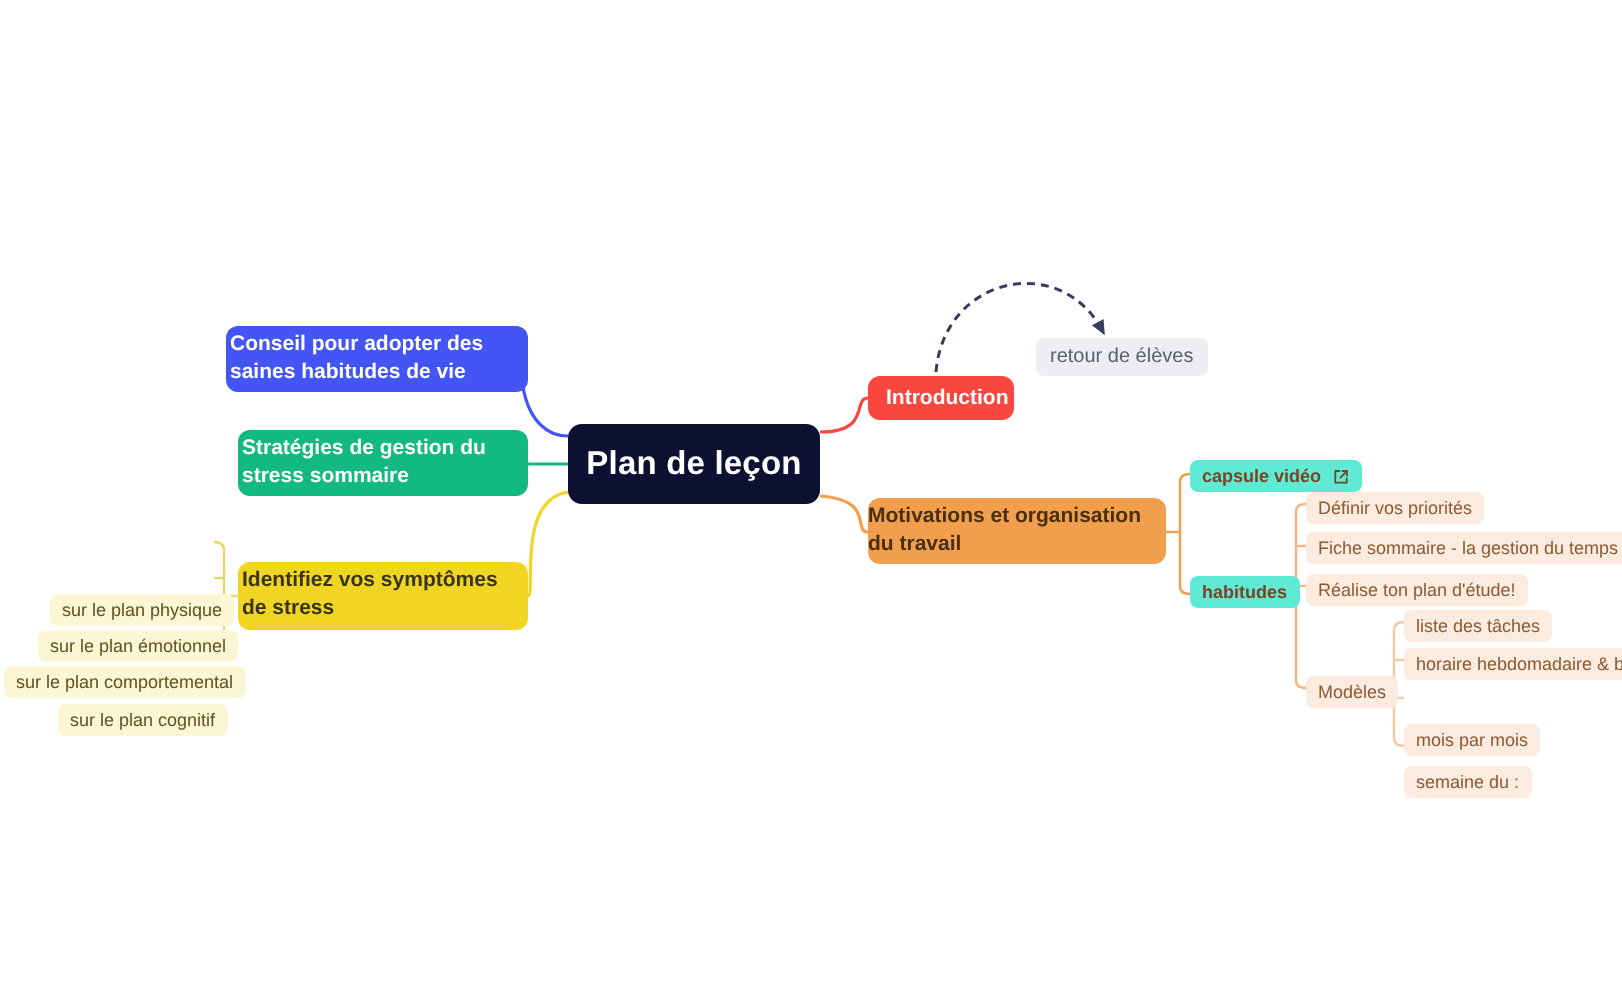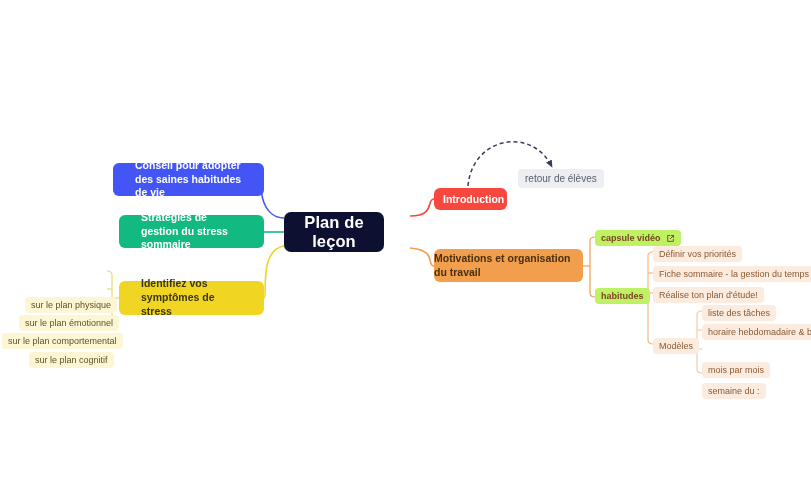--- a/index.html
+++ b/index.html
@@ -38,37 +38,37 @@
   }
   .node-text {
     display: block;
     width: 100%;
   }
 
   
   #root-node {
     left: 284px;
     top: 212px;
-    width: 100px;
+    width: 126px;
     height: 40px;
     background: #0d1030;
     border-radius: 7px;
     justify-content: center;
   }
   #root-node .node-text {
     color: #ffffff;
     font-size: 16.5px;
     font-weight: 600;
     text-align: center;
     letter-spacing: 0.1px;
   }
 
   
   .branch-main {
-    padding: 7px 22px;
+    padding: 7px 2px;
     line-height: 1.32;
     font-size: 10.5px;
     font-weight: 600;
   }
   #node-conseil {
     left: 113px;
     top: 163px;
     width: 151px;
     height: 33px;
     background: #4355f5;
@@ -136,21 +136,21 @@
     background: #fcebdf;
     color: #8a5a33;
     font-size: 9px;
     border-radius: 4px;
     padding: 3px 6px;
     white-space: nowrap;
     box-sizing: border-box;
   }
   .leaf-peach-strong {
     position: absolute;
-    background: #bef264;
+    background: #5eead4;
     color: #7a4422;
     font-size: 9px;
     font-weight: 700;
     border-radius: 4px;
     padding: 3px 6px;
     white-space: nowrap;
     box-sizing: border-box;
     display: flex;
     align-items: center;
     gap: 5px;

